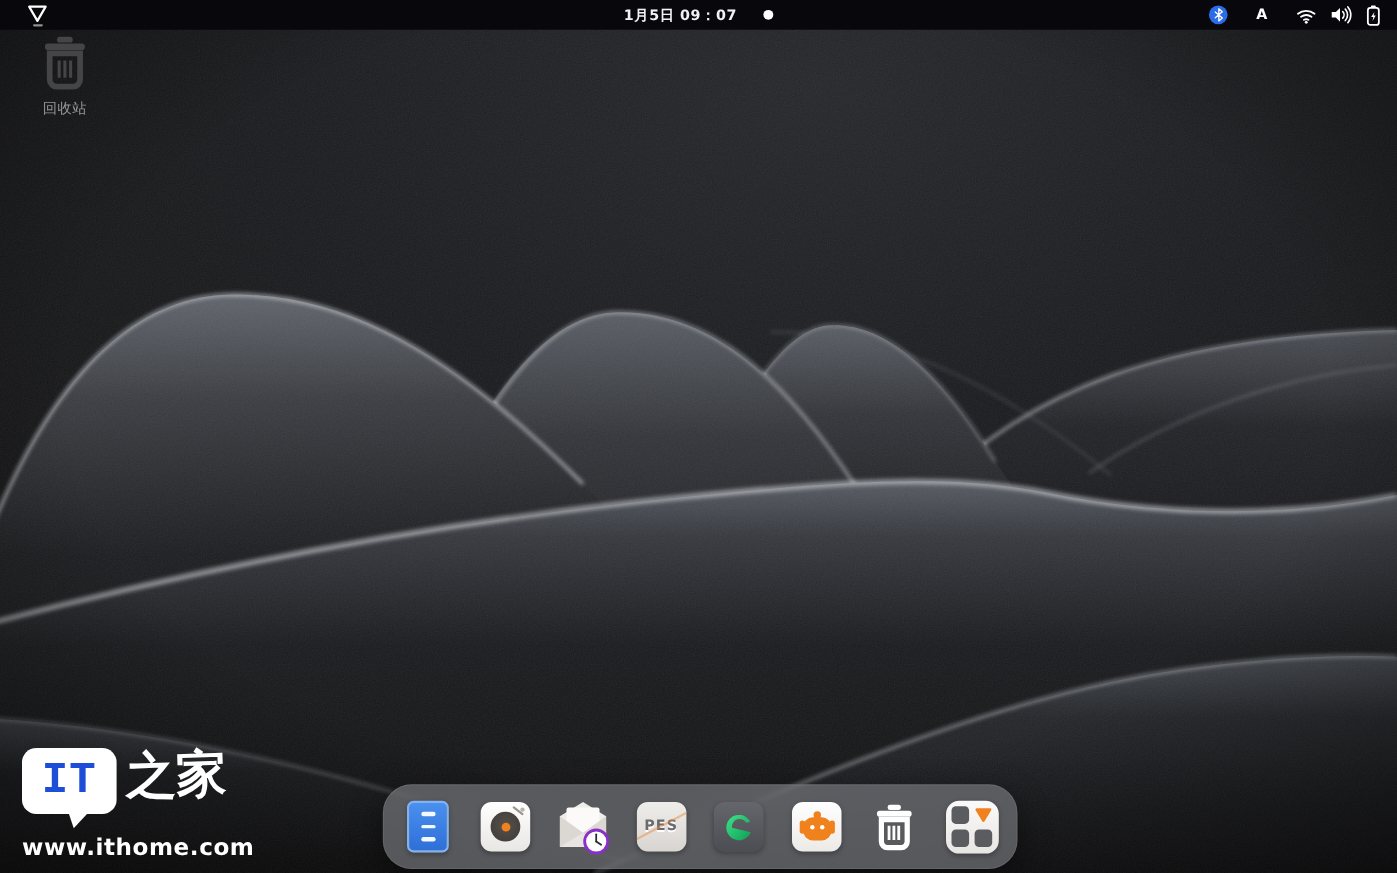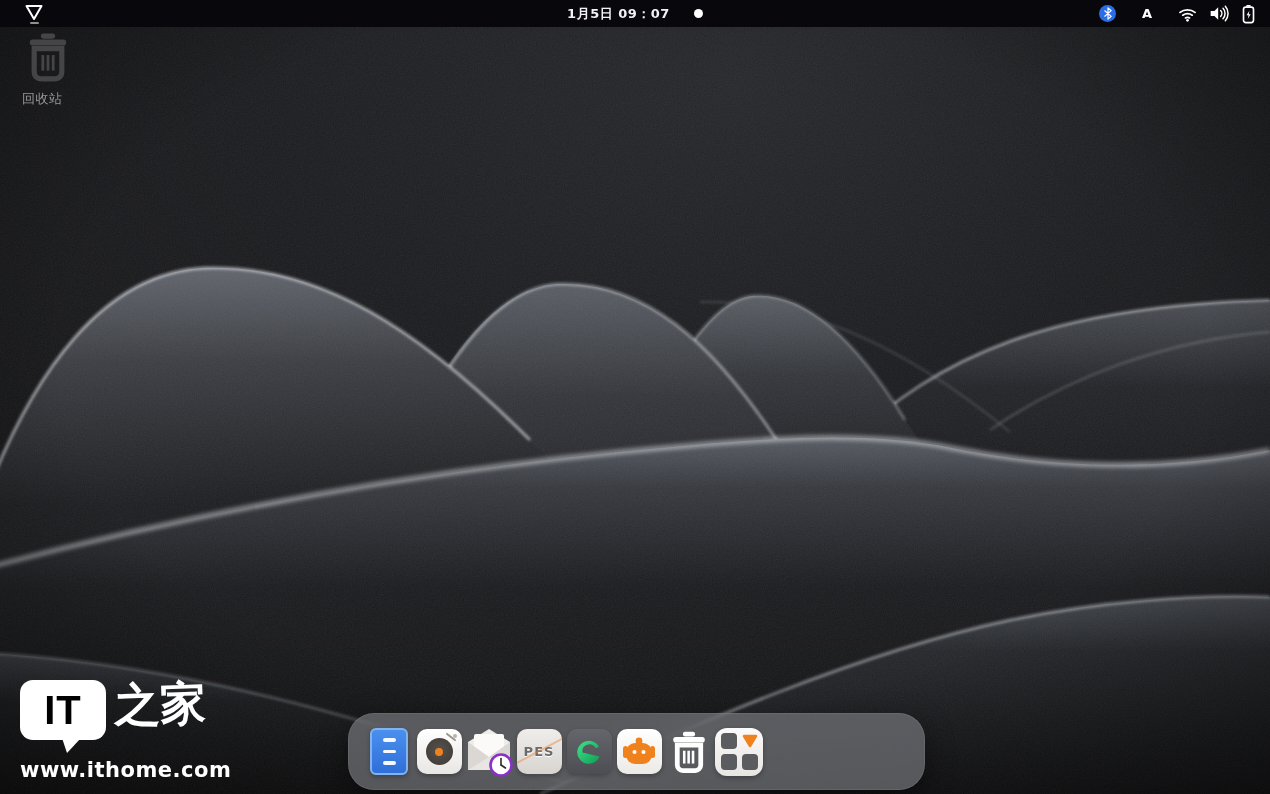--- a/index.html
+++ b/index.html
@@ -20,32 +20,32 @@
   .mb-time{font-size:13px;font-weight:600;letter-spacing:.5px;}
   .mb-dot{width:9px;height:9px;border-radius:50%;background:#ffffff;}
   .mb-tray{position:absolute;right:14px;top:0;height:27px;display:flex;align-items:center;gap:0;}
   .tray-item{height:27px;display:flex;align-items:center;justify-content:center;}
   .bt-circle{width:17px;height:17px;border-radius:50%;background:#2b6de8;display:flex;align-items:center;justify-content:center;}
   .tray-a{font-size:13px;font-weight:700;color:#fff;width:18px;text-align:center;}
   .sp22{width:22px;} .sp12{width:12px;}
   
   .wallpaper{position:absolute;left:0;top:0;width:1270px;height:794px;z-index:1;}
   
-  .desk-recycle{position:absolute;left:22px;top:30px;width:74px;z-index:10;display:flex;flex-direction:column;cursor:default;}
+  .desk-recycle{position:absolute;left:22px;top:30px;width:74px;z-index:10;display:flex;flex-direction:column;align-items:center;cursor:default;}
   .desk-recycle .glyph{width:52px;height:54px;}
   .desk-recycle .lbl{margin-top:6px;font-size:13px;color:#969698;letter-spacing:.5px;}
   
   .dock{
     position:absolute;left:348px;top:713px;width:577px;height:77px;z-index:40;
     background:rgba(132,134,139,.60);
     border-radius:26px;
     backdrop-filter:blur(18px) saturate(1.1);
     -webkit-backdrop-filter:blur(18px) saturate(1.1);
     box-shadow:0 10px 30px rgba(0,0,0,.45), inset 0 0 0 1px rgba(255,255,255,.08);
-    display:flex;align-items:center;justify-content:flex-start;
+    display:flex;align-items:center;justify-content:space-between;
     padding:0 16px;box-sizing:border-box;
   }
   .dock-item{width:50px;height:56px;display:flex;align-items:center;justify-content:center;cursor:pointer;}
   .tile{border-radius:10px;box-shadow:0 2px 5px rgba(0,0,0,.28);}
   
   .fm-tile{width:38px;height:47px;border-radius:6px;background:linear-gradient(#4a90ee,#2f6fd8);
     border:2px solid #83b2f3;box-sizing:border-box;display:flex;flex-direction:column;justify-content:space-evenly;align-items:center;}
   .fm-handle{width:13px;height:3.5px;border-radius:2px;background:#f4f8ff;}
   
   .music-tile{width:45px;height:45px;background:linear-gradient(#ffffff,#e9e7e4);position:relative;}
@@ -69,21 +69,21 @@
   .launch-tile{width:48px;height:48px;border-radius:12px;background:linear-gradient(#fbfafa,#e8e6e3);
     display:grid;grid-template-columns:16px 16px;grid-template-rows:16px 16px;gap:5px;align-content:center;justify-content:center;}
   .launch-sq{background:#5a5c60;border-radius:4px;}
   .launch-tri{display:flex;align-items:center;justify-content:center;}
   
   .watermark{position:absolute;left:20px;top:664px;z-index:20;color:#fff;}
   .wm-row{display:flex;align-items:flex-start;}
   .wm-bubble{position:relative;width:86px;height:60px;background:#fff;border-radius:13px;display:flex;align-items:center;justify-content:center;margin-top:16px;}
   .wm-bubble:after{content:"";position:absolute;left:42px;bottom:-13px;width:0;height:0;
     border-left:5px solid transparent;border-right:14px solid transparent;border-top:15px solid #fff;}
-  .wm-it{font-size:40px;font-weight:900;color:#000000;letter-spacing:1px;font-family:Liberation Sans, sans-serif;}
+  .wm-it{font-size:40px;font-weight:900;color:#1d4ed8;letter-spacing:1px;font-family:Liberation Mono, monospace;}
   .wm-zhijia{font-size:46px;font-weight:700;margin-left:8px;margin-top:8px;transform:rotate(-2deg);
     font-family:"DejaVu Sans",sans-serif;line-height:1.4;}
   .wm-url{margin-top:18px;font-size:21px;font-weight:700;letter-spacing:.5px;}
 </style>
 </head>
 <body>
 
 <div id="screen">
 
   <svg class="wallpaper" viewBox="0 0 1270 794" preserveAspectRatio="none">

